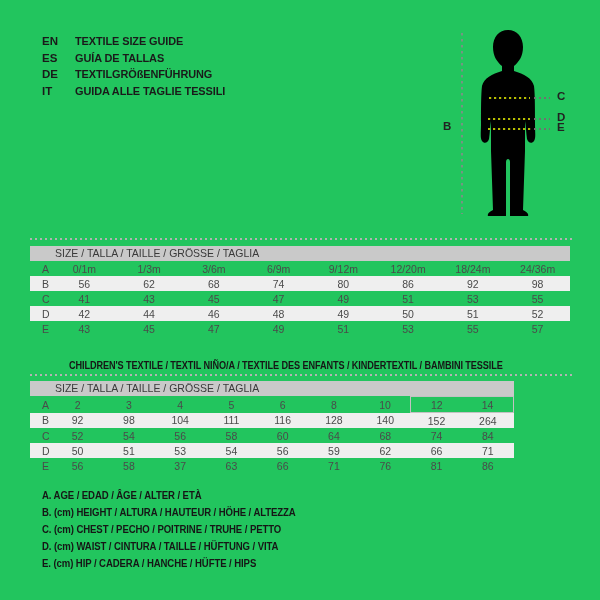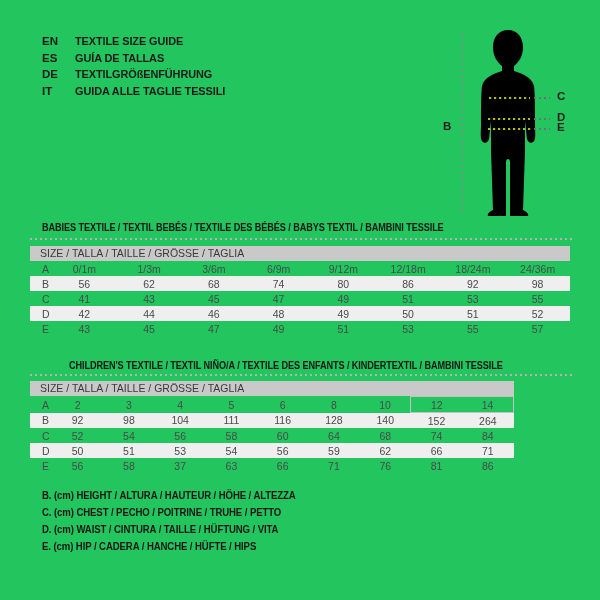--- a/index.html
+++ b/index.html
@@ -29,21 +29,21 @@
   .t-children{top:359px;padding-left:27px;}
 
   
   .dotline{position:absolute;left:30px;width:545px;height:2px;
     background-image:repeating-linear-gradient(90deg,#b3b3b3 0 2px,transparent 2px 5px);}
   .d-babies{top:238px;}
   .d-children{top:374px;}
 
   
   .size-bar{position:absolute;left:30px;height:15px;line-height:15px;background:#c9c9c9;
-    font-size:10.5px;color:#3a3a3a;padding-left:10px;box-sizing:border-box;white-space:nowrap;}
+    font-size:10.5px;color:#3a3a3a;padding-left:25px;box-sizing:border-box;white-space:nowrap;}
   .bar-babies{top:246px;width:540px;}
   .bar-children{top:381px;width:484px;}
 
   
   .size-table{position:absolute;left:30px;border-collapse:collapse;table-layout:fixed;}
   .tbl-babies{top:261px;width:540px;}
   .tbl-children{top:396px;width:484px;}
   .size-table td{height:15px;padding:0;font-size:10.5px;color:#4a4a4a;text-align:center;
     overflow:hidden;white-space:nowrap;}
   .size-table td.rowlabel{width:22px;text-align:left;padding-left:12px;box-sizing:border-box;}
@@ -117,37 +117,34 @@
     <line x1="94" y1="95" x2="110" y2="95" stroke="#707070" stroke-width="2" stroke-dasharray="2 3"></line>
 
     <line x1="48" y1="105" x2="91" y2="105" stroke="#b5bd00" stroke-width="2.2" stroke-dasharray="2.2 2.8"></line>
     <line x1="94" y1="105" x2="110" y2="105" stroke="#707070" stroke-width="2" stroke-dasharray="2 3"></line>
   </svg>
   <span class="measure-label lbl-b">B</span>
   <span class="measure-label lbl-c">C</span>
   <span class="measure-label lbl-d">D</span>
   <span class="measure-label lbl-e">E</span>
 
-  <div class="sec-title t-babies">
-    <span class="cond">BABIES TEXTILE / TEXTIL BEBÉS / TEXTILE DES BÉBÉS / BABYS TEXTIL / BAMBINI TESSILE</span>
-  </div>
   <div class="dotline d-babies"></div>
   <div class="size-bar bar-babies">
     <span>SIZE / TALLA / TAILLE / GRÖSSE / TAGLIA</span>
   </div>
   <table class="size-table tbl-babies">
     <tbody>
         <tr>
           <td class="rowlabel">A</td>
           <td>0/1m</td>
           <td>1/3m</td>
           <td>3/6m</td>
           <td>6/9m</td>
           <td>9/12m</td>
-          <td>12/18m</td>
+          <td>12/20m</td>
           <td>18/24m</td>
           <td>24/36m</td>
         </tr>
         <tr>
           <td class="rowlabel">B</td>
           <td>56</td>
           <td>62</td>
           <td>68</td>
           <td>74</td>
           <td>80</td>
@@ -257,19 +254,20 @@
           <td>66</td>
           <td>71</td>
           <td>76</td>
           <td>81</td>
           <td>86</td>
         </tr>
       </tbody>
   </table>
 
   <div class="legend">
+    <div class="legend-item"><span class="cond">A. AGE / EDAD / ÂGE / ALTER / ETÀ</span></div>
     <div class="legend-item"><span class="cond">B. (cm) HEIGHT / ALTURA / HAUTEUR / HÖHE / ALTEZZA</span></div>
     <div class="legend-item"><span class="cond">C. (cm) CHEST / PECHO / POITRINE / TRUHE / PETTO</span></div>
     <div class="legend-item"><span class="cond">D. (cm) WAIST / CINTURA / TAILLE / HÜFTUNG / VITA</span></div>
     <div class="legend-item"><span class="cond">E. (cm) HIP / CADERA / HANCHE / HÜFTE / HIPS</span></div>
   </div>
 
 </div>
 
 </body></html>

